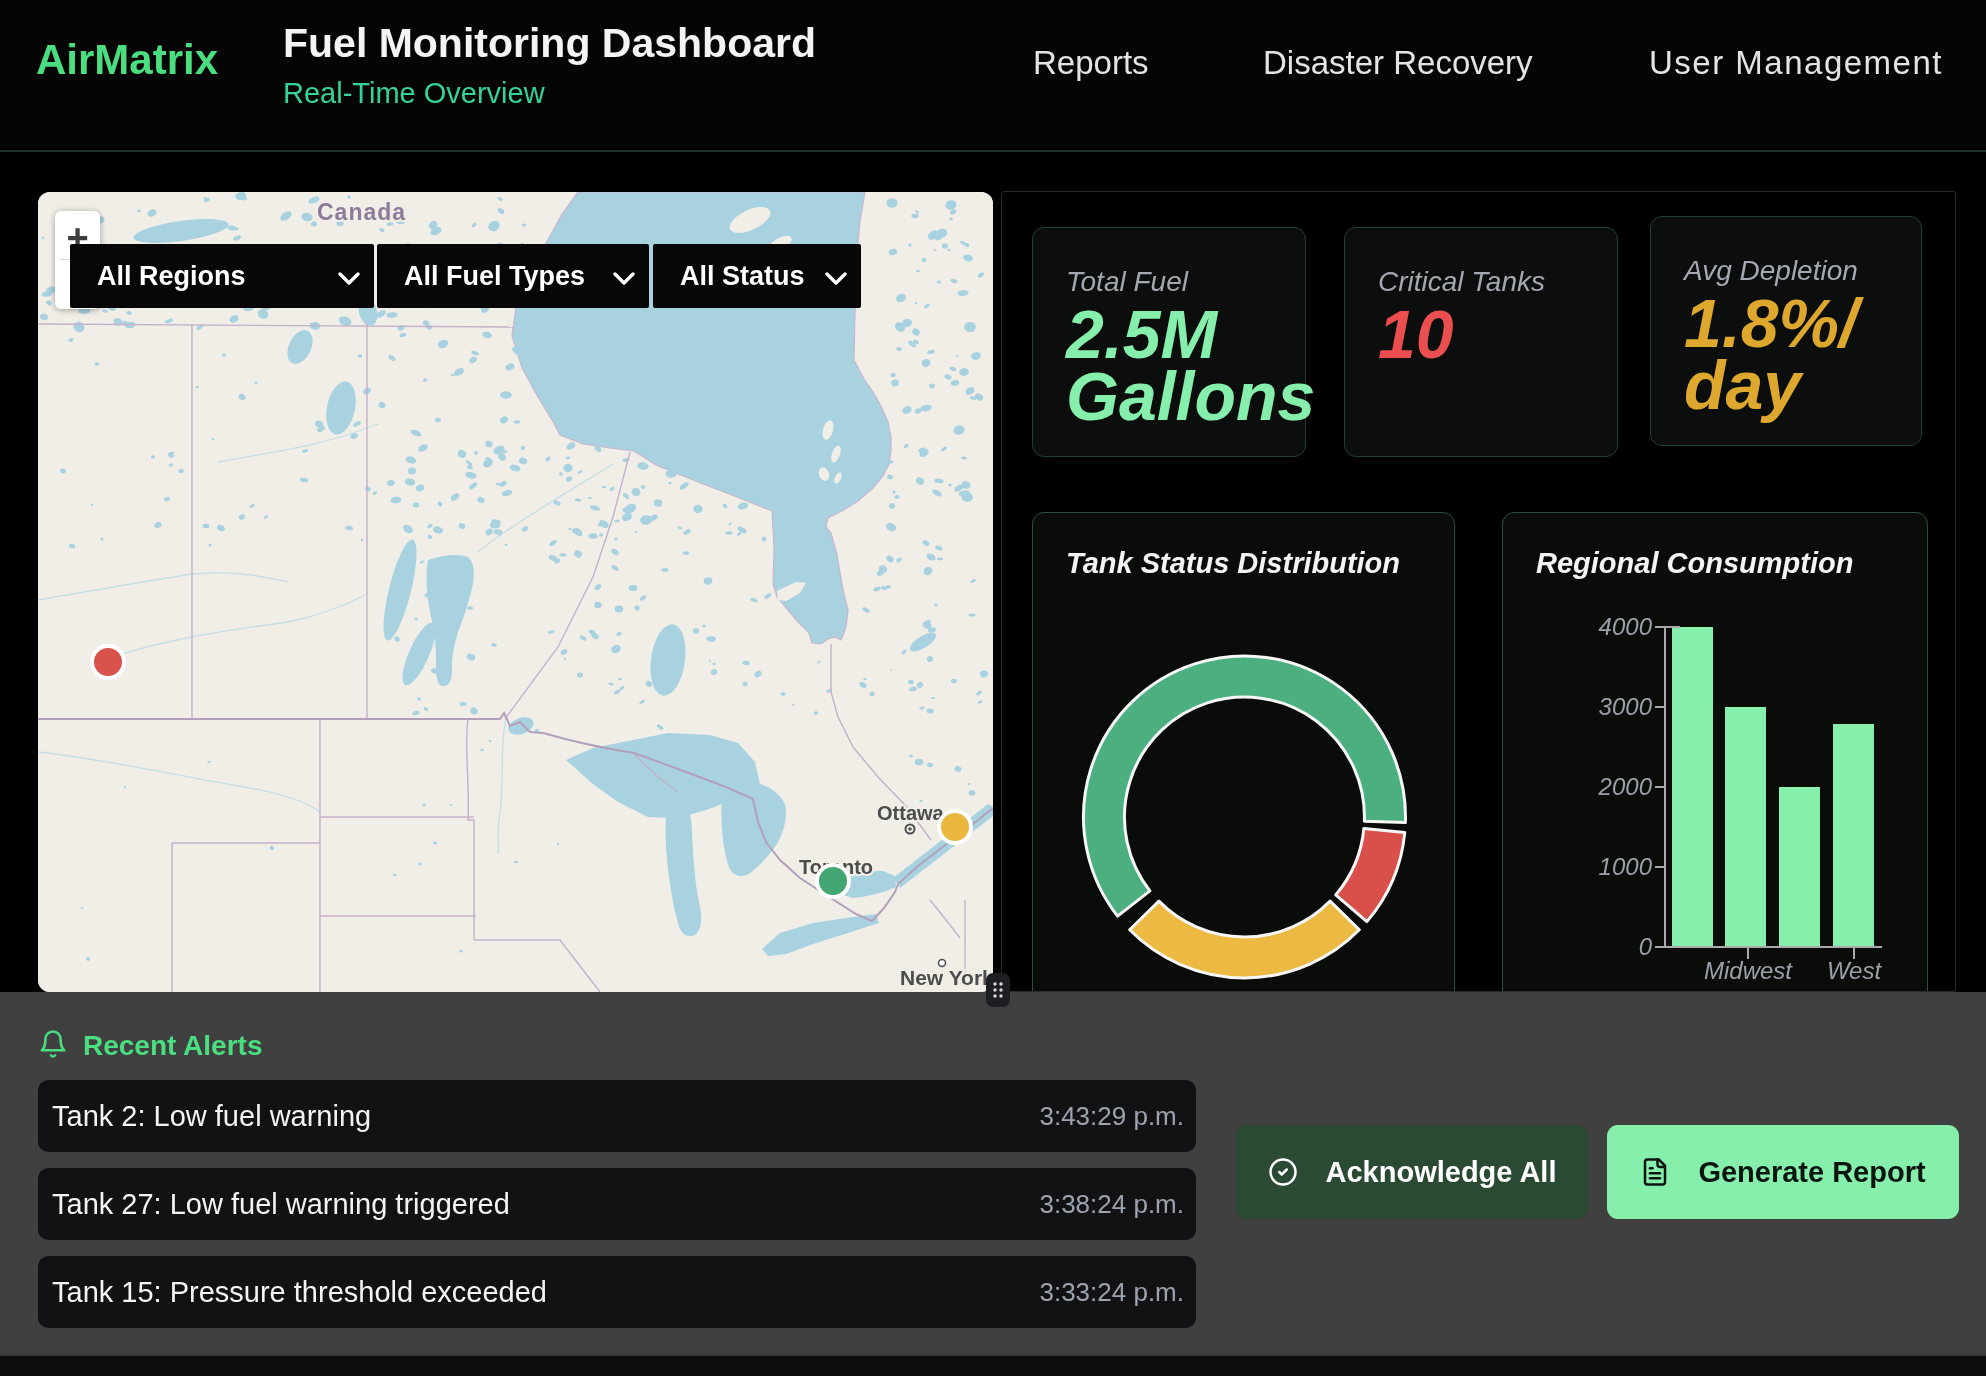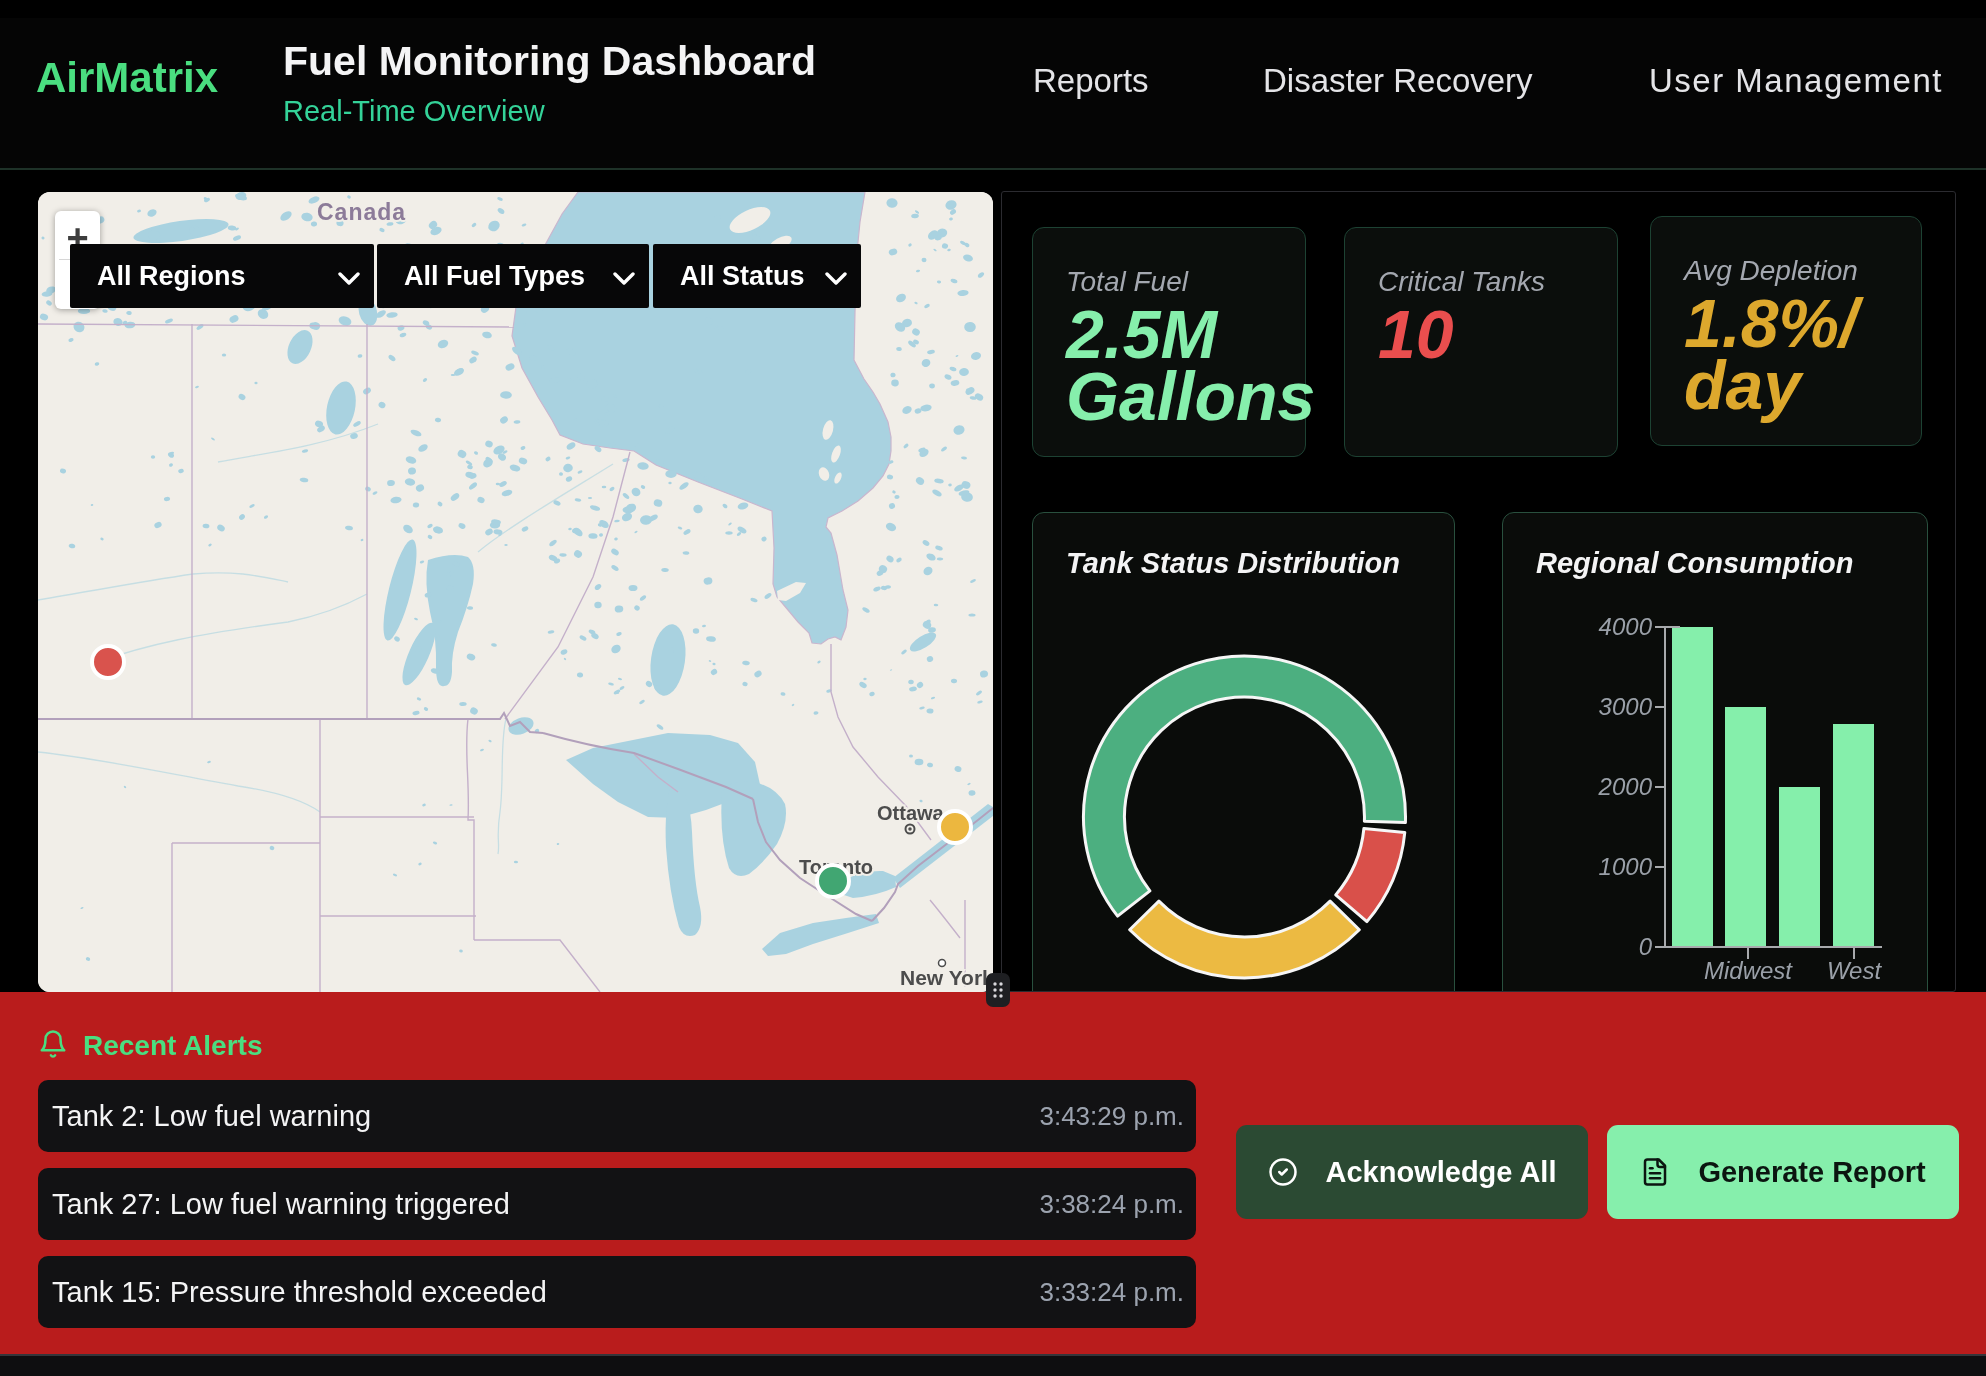--- a/index.html
+++ b/index.html
@@ -1,21 +1,21 @@
 <!DOCTYPE html>
 <html><head><meta charset="utf-8">
 <style>
 * { margin:0; padding:0; box-sizing:border-box; }
 html,body { width:1986px; height:1376px; background:#000; overflow:hidden;
   font-family:"Liberation Sans", sans-serif; position:relative; }
 .abs { position:absolute; }
 
 
 #hdr { left:0; top:0; width:1986px; height:152px; background:#050505;
-  border-bottom:2px solid #1e3228;margin-top:18px; }
+  border-bottom:2px solid #1e3228; }
 #logo { left:36px; top:40px; font-size:42px; font-weight:700; color:#4ade80; line-height:40px;}
 #htitle { left:283px; top:22px; font-size:41px; font-weight:700; color:#f4f4f5; line-height:42px;}
 #hsub { left:283px; top:80px; font-size:29px; color:#34d399; line-height:27px;}
 .nav { top:46px; font-size:33px; color:#e4e4e7; line-height:33px; }
 
 
 #map { left:38px; top:192px; width:955px; height:800px; border-radius:12px;
   overflow:hidden; background:#f1eee8; }
 #zoomctl { left:17px; top:19px; width:45px; height:98px; background:#fff;
   border-radius:6px; box-shadow:0 1px 6px rgba(0,0,0,.35); }
@@ -31,21 +31,21 @@
   border-radius:3px; overflow:hidden;font-style:italic; }
 .scard { border:1px solid #1d4233; border-radius:12px; background:#0b0e0c; height:230px; }
 .slabel { position:absolute; left:33px; top:37px; font-size:28px; line-height:34px; color:#a4a8b0; }
 .sval { position:absolute; left:33px; top:75px; font-size:68px; line-height:62px; font-weight:700; }
 .ccard { border:1px solid #29503e; border-radius:12px; background:#0a0c0a; height:520px; top:320px; }
 .ctitle { position:absolute; left:33px; top:30px; font-size:29px; font-weight:700; color:#f4f4f5; line-height:40px;}
 .tick { font-size:24px; fill:#9aa0a8; font-family:"Liberation Sans",sans-serif; }
 .axl { stroke:#a8aaad; stroke-width:2; fill:none; }
 
 
-#alerts { left:0; top:992px; width:1986px; height:384px; background:#b91c1c; }
+#alerts { left:0; top:992px; width:1986px; height:384px; background:#404040; }
 #ra { position:absolute; left:83px; top:40px; font-size:28px; font-weight:700;
   color:#4ade80; line-height:28px; }
 .arow { position:absolute; left:38px; width:1158px; height:72px; background:#121214;
   border-radius:10px; display:flex; align-items:center; padding:0 12px 0 14px; }
 .arow .t { font-size:29px; color:#f4f4f5; flex:1; }
 .arow .tm { font-size:26px; color:#9ca3af; }
 .btn { position:absolute; top:133px; width:352px; height:94px; border-radius:11px;
   display:flex; align-items:center; justify-content:center; font-size:29px; font-weight:700; }
 #ack { left:1236px; background:#2b4a33; color:#fff; }
 #gen { left:1607px; background:#86efac; color:#0b1510; }

